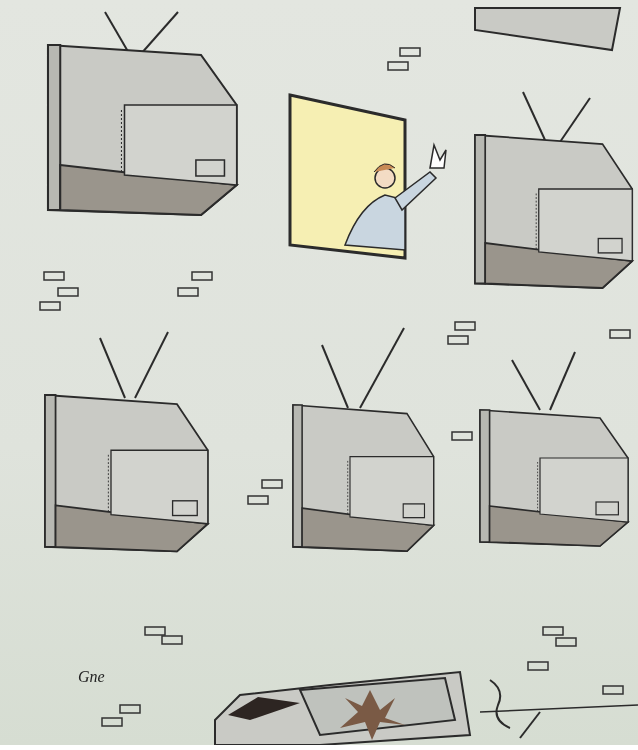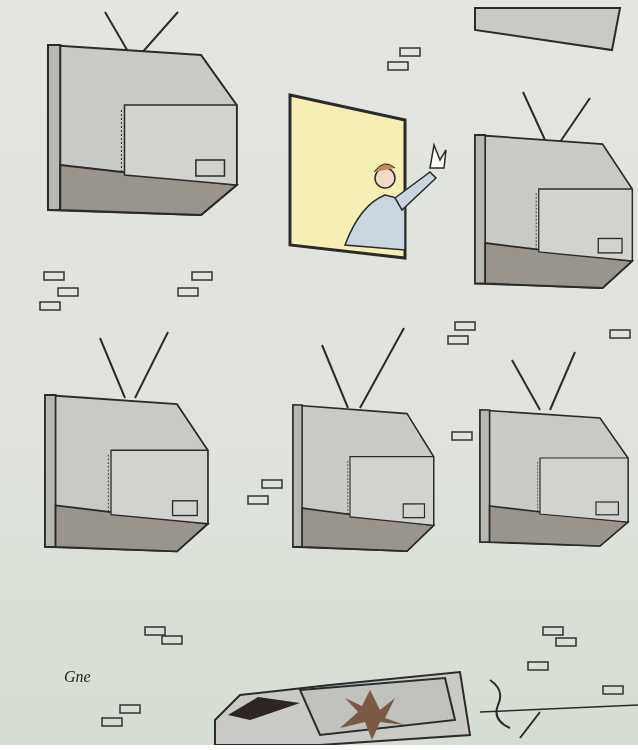--- a/index.html
+++ b/index.html
@@ -1,19 +1,19 @@
 <!DOCTYPE html>
 <html><head>
 <meta charset="utf-8">
 <style>
   html,body{margin:0;padding:0;}
   body{width:638px;height:750px;overflow:hidden;background:#ffffff;font-family:"Liberation Sans",sans-serif;}
   #scene{position:relative;width:638px;height:745px;background:linear-gradient(180deg,#e3e6e0 0%,#dfe3dc 60%,#d6ddd2 100%);overflow:hidden;}
   svg{position:absolute;left:0;top:0;}
-  .sig{position:absolute;left:64px;top:668px;font-family:"Liberation Serif",serif;font-style:italic;font-size:16px;color:#222;}
+  .sig{position:absolute;left:78px;top:668px;font-family:"Liberation Serif",serif;font-style:italic;font-size:16px;color:#222;}
 </style>
 </head>
 <body>
 
 <div id="scene">
 <svg width="638" height="745" viewBox="0 0 638 745">
   <defs>
     <g id="tv">
 
       <path d="M0,0 L150,10 L185,60 L185,140 L150,170 L0,165 Z" fill="#c9cac5" stroke="#2b2b2b" stroke-width="2"></path>

